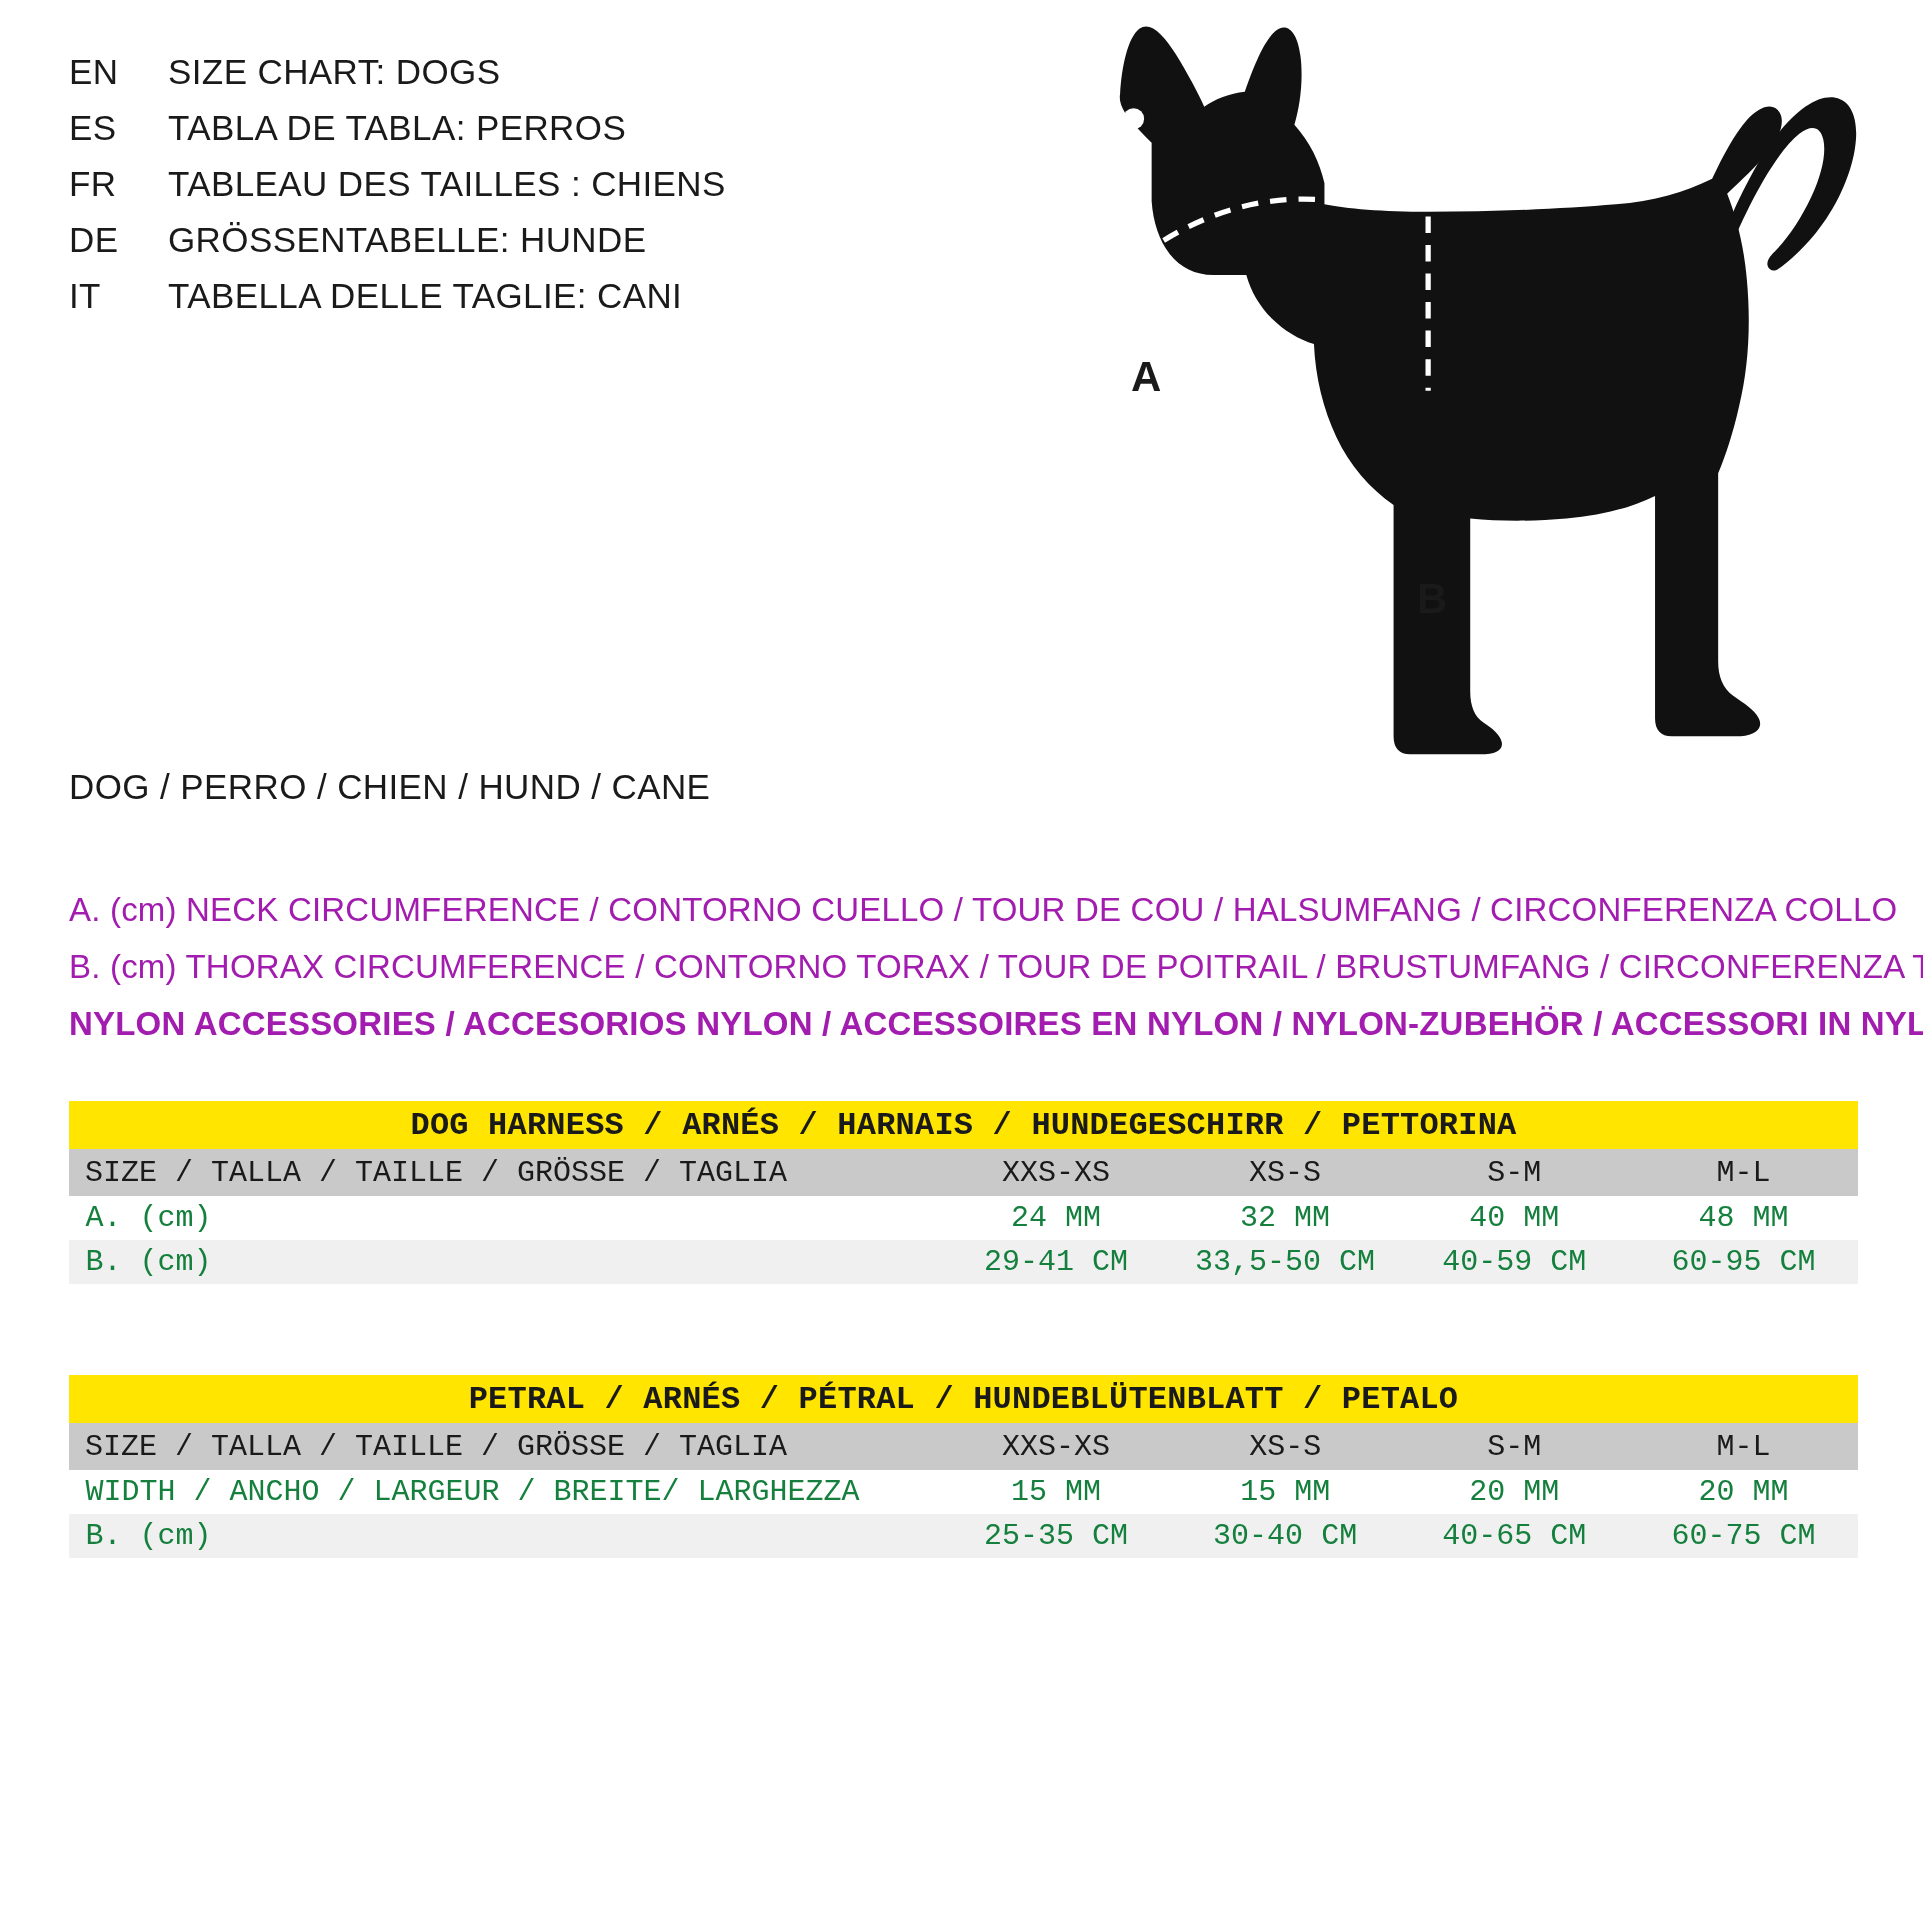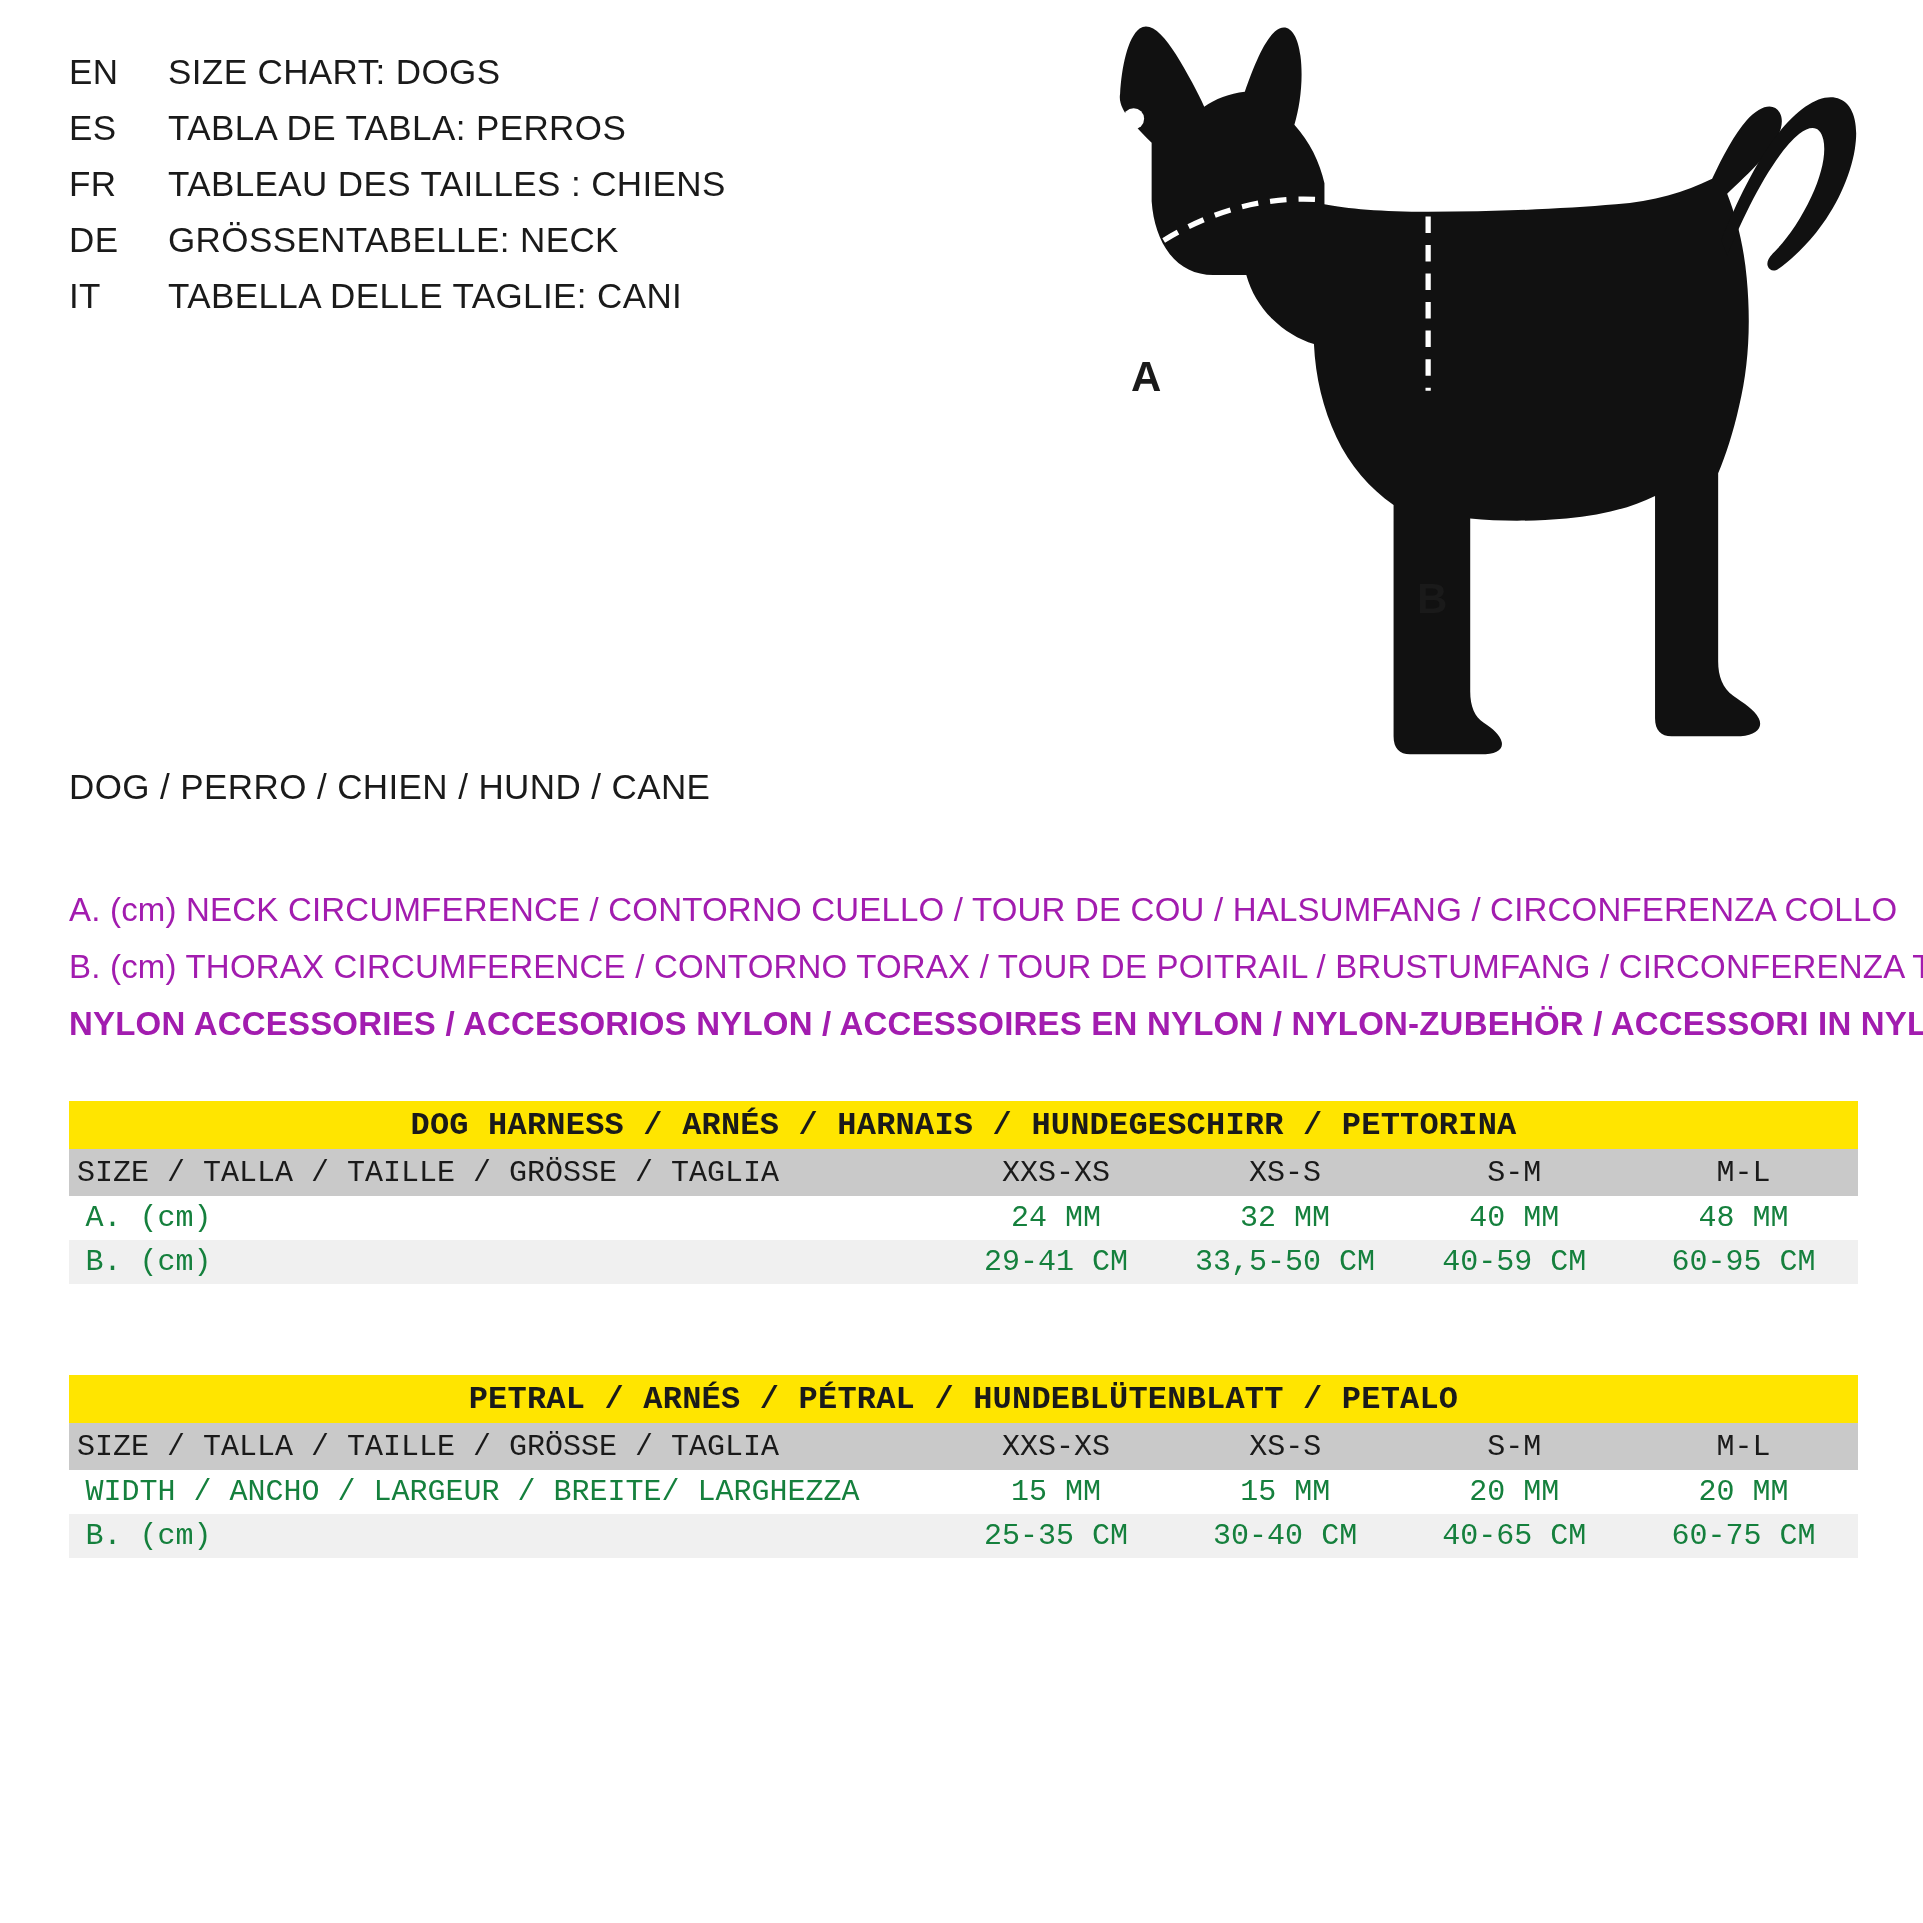--- a/index.html
+++ b/index.html
@@ -128,21 +128,21 @@
   }
   .hdr-row td {
     background: #c9c9c9;
     font-size: 30px;
     height: 47px;
     vertical-align: middle;
     color: #1a1a1a;
   }
   .hdr-row td.label-col {
     text-align: left;
-    padding-left: 8px;
+    padding-left: 16px;
   }
   .hdr-row td.val-col {
     text-align: center;
   }
   .data-row td {
     font-size: 30px;
     height: 44px;
     vertical-align: middle;
     color: #15803d;
   }
@@ -173,21 +173,21 @@
   <div class="lang-row">
     <span class="lang-code">ES</span>
     <span class="lang-text">TABLA DE TABLA: PERROS</span>
   </div>
   <div class="lang-row">
     <span class="lang-code">FR</span>
     <span class="lang-text">TABLEAU DES TAILLES : CHIENS</span>
   </div>
   <div class="lang-row">
     <span class="lang-code">DE</span>
-    <span class="lang-text">GRÖSSENTABELLE: NECK</span>
+    <span class="lang-text">GRÖSSENTABELLE: HUNDE</span>
   </div>
   <div class="lang-row">
     <span class="lang-code">IT</span>
     <span class="lang-text">TABELLA DELLE TAGLIE: CANI</span>
   </div>
 </div>
 
 <div class="dog-wrap">
   <svg viewBox="0 0 1110 1090" xmlns="http://www.w3.org/2000/svg" aria-hidden="true">
     <g>

